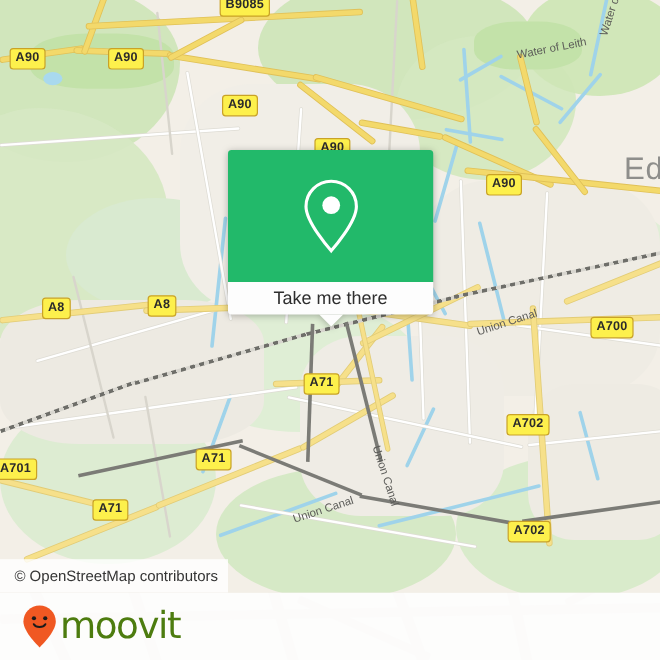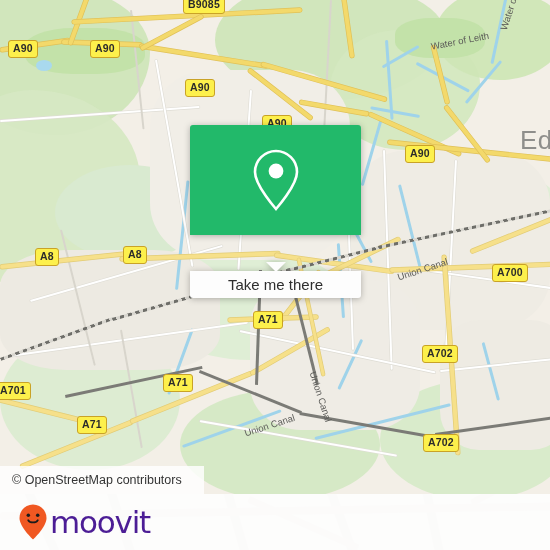--- a/index.html
+++ b/index.html
@@ -35,38 +35,38 @@
     padding:1px 4px 1.5px;letter-spacing:.2px;white-space:nowrap;
     font-family:"Liberation Sans", sans-serif;
   }
   .maplabel{position:absolute;color:#5b5b58;font-size:9.5px;white-space:nowrap;
     font-family:"Liberation Sans", sans-serif;transform-origin:0 0;}
   .citylabel{position:absolute;color:#8e8e8b;font-size:26px;letter-spacing:.5px;white-space:nowrap;}
 
   
   .callout{position:absolute;left:190px;top:125px;width:171px;filter:drop-shadow(0 1px 3px rgba(0,0,0,.28));}
   .callout-top{height:110px;background:#22b96a;border-radius:3px 3px 0 0;display:flex;align-items:center;justify-content:center;}
-  .callout-bottom{height:27px;background:#fdfdfd;border-radius:0 0 3px 3px;display:flex;align-items:center;justify-content:center;margin-top:36px;}
+  .callout-bottom{height:27px;background:#fdfdfd;border-radius:0 0 3px 3px;display:flex;align-items:center;justify-content:center;}
   .callout-bottom span{font-size:15px;color:#2e2e2e;font-family:"Liberation Sans", sans-serif;}
   .callout-tail{position:absolute;left:76px;top:137px;width:0;height:0;
     border-left:10px solid transparent;border-right:10px solid transparent;border-top:10px solid #fdfdfd;}
 
   
   .attrib{position:absolute;left:0;top:466px;height:28px;display:flex;align-items:center;
-    padding:0 22px 0 12px;background:rgba(255,255,255,.82);}
+    padding:0 8px 0 12px;background:rgba(255,255,255,.82);}
   .attrib span{font-size:12.5px;color:#343434;font-family:"Liberation Sans", sans-serif;}
 
   
   .footer{position:absolute;left:0;top:494px;width:550px;height:56px;overflow:hidden;background:#f4f3f1;}
   .footer-map{position:absolute;inset:0;overflow:hidden;opacity:.5;}
   .footer-veil{position:absolute;inset:0;background:rgba(255,255,255,.80);}
   .footer-inner{position:absolute;inset:0;display:flex;align-items:center;justify-content:space-between;padding:0 16px 0 18px;}
   .addr{font-size:15.5px;color:#2f2f2f;font-family:"Liberation Sans", sans-serif;}
   .brand{display:flex;align-items:center;gap:2px;}
-  .brand-word{font-size:31px;color:#4c1d95;letter-spacing:-1.2px;font-family:"DejaVu Sans", sans-serif;line-height:1;}
+  .brand-word{font-size:31px;color:#4d7c0f;letter-spacing:-1.2px;font-family:"DejaVu Sans", sans-serif;line-height:1;}
 </style>
 </head>
 <body>
 
 <div id="app">
 
   <div class="map">
     <div class="map-base"></div>
 
     <div class="green-blob" style="left:-40px;top:-15px;width:190px;height:150px;"></div>

